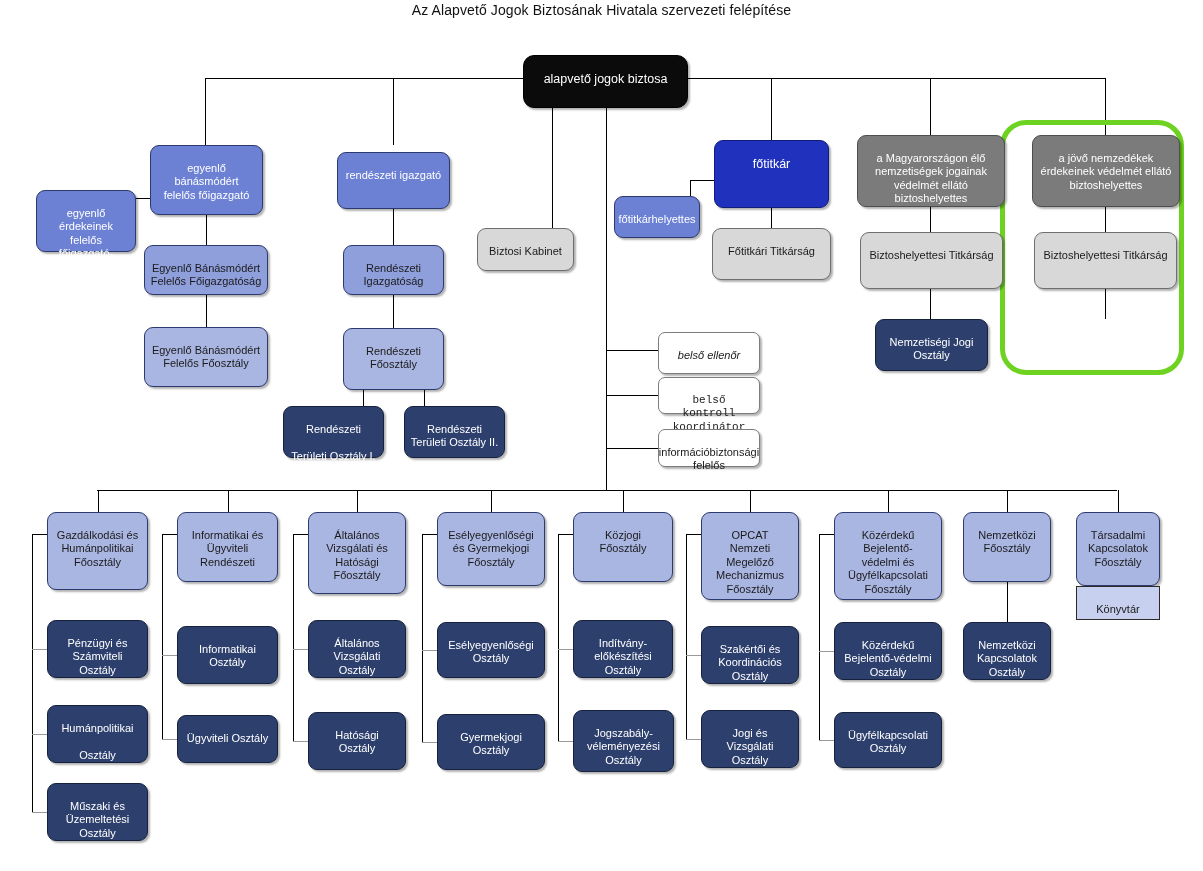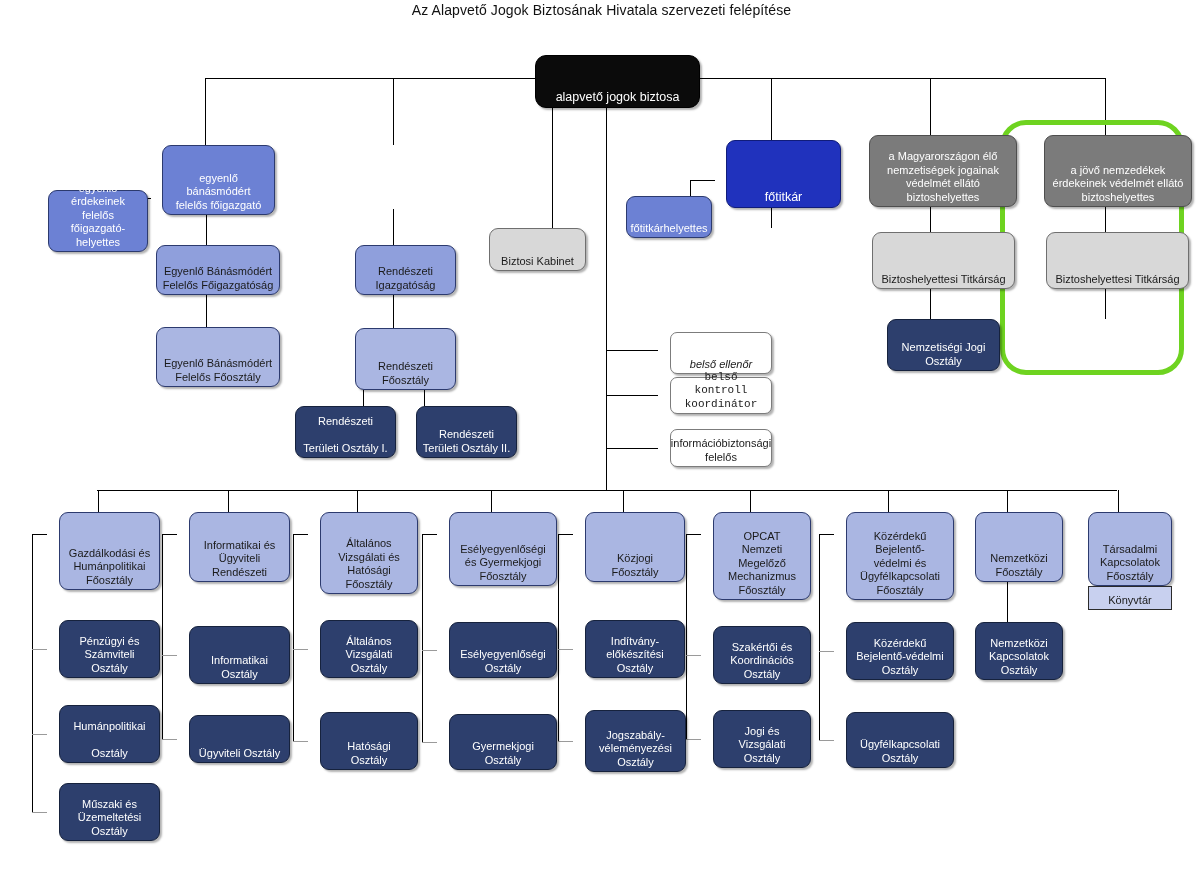--- a/index.html
+++ b/index.html
@@ -13,27 +13,26 @@
 
   
   .ln{position:absolute;background:#000;}
   .lnh{height:1px;}
   .lnv{width:1px;}
   .ln-gray{background:#9a9a9a;}
 
   
   .node{
     position:absolute;box-sizing:border-box;
-    display:flex;align-items:flex-end;justify-content:center;
+    display:flex;align-items:flex-start;justify-content:center;
     text-align:center;border-radius:9px;
-    font-size:11px;line-height:1.22;padding:2px 4px;
+    font-size:11px;line-height:1.22;padding:16px 4px;
     border:1px solid #1b2a4a;
     box-shadow:2px 2px 2px rgba(0,0,0,.30);
     z-index:3;
-    margin-left:12px;
   }
   .node span{display:block;white-space:pre-line;}
 
   
   .v-black{background:#0b0b0b;border-color:#000;color:#fff;font-size:12.5px;border-radius:11px;}
   .v-royal{background:#2032bd;border-color:#101c7a;color:#fff;font-size:12.5px;}
   .v-medblue{background:#6c81d4;border-color:#2c3a6e;color:#fff;}
   .v-medblue-dk{background:#8f9fdc;border-color:#2c3a6e;color:#1a1a1a;}
   .v-paleblue{background:#aab6e2;border-color:#2c3a6e;color:#1a1a1a;}
   .v-navy{background:#2d3f6d;border-color:#16223d;color:#fff;}
@@ -90,20 +89,23 @@
   <div class="node v-medblue-dk" style="left:144px;top:245px;width:124px;height:50px;">
     <span>Egyenlő Bánásmódért
 Felelős Főigazgatóság</span>
   </div>
   <div class="ln lnv" style="left:206px;top:295px;height:32px;"></div>
   <div class="node v-paleblue" style="left:144px;top:327px;width:124px;height:60px;">
     <span>Egyenlő Bánásmódért
 Felelős Főosztály</span>
   </div>
 
+  <div class="node v-medblue" style="left:337px;top:152px;width:113px;height:57px;">
+    <span>rendészeti igazgató</span>
+  </div>
   <div class="ln lnv" style="left:393px;top:209px;height:36px;"></div>
   <div class="node v-medblue-dk" style="left:343px;top:245px;width:101px;height:50px;">
     <span>Rendészeti
 Igazgatóság</span>
   </div>
   <div class="ln lnv" style="left:393px;top:295px;height:33px;"></div>
   <div class="node v-paleblue" style="left:343px;top:328px;width:101px;height:62px;">
     <span>Rendészeti
 Főosztály</span>
   </div>
@@ -121,20 +123,23 @@
 
   <div class="node v-royal" style="left:714px;top:140px;width:115px;height:68px;">
     <span>főtitkár</span>
   </div>
   <div class="ln lnh" style="left:690px;top:180px;width:25px;"></div>
   <div class="ln lnv" style="left:690px;top:180px;height:16px;"></div>
   <div class="node v-medblue" style="left:614px;top:196px;width:86px;height:42px;">
     <span>főtitkárhelyettes</span>
   </div>
   <div class="ln lnv" style="left:771px;top:208px;height:20px;"></div>
+  <div class="node v-lgray" style="left:712px;top:228px;width:119px;height:52px;">
+    <span>Főtitkári Titkárság</span>
+  </div>
 
   <div class="ln lnh" style="left:606px;top:350px;width:52px;"></div>
   <div class="node v-white" style="left:658px;top:332px;width:102px;height:42px;font-style:italic;">
     <span>belső ellenőr</span>
   </div>
   <div class="ln lnh" style="left:606px;top:395px;width:52px;"></div>
   <div class="node v-white" style="left:658px;top:377px;width:102px;height:37px;font-family:Liberation Mono, monospace;">
     <span>belső kontroll
 koordinátor</span>
   </div>

